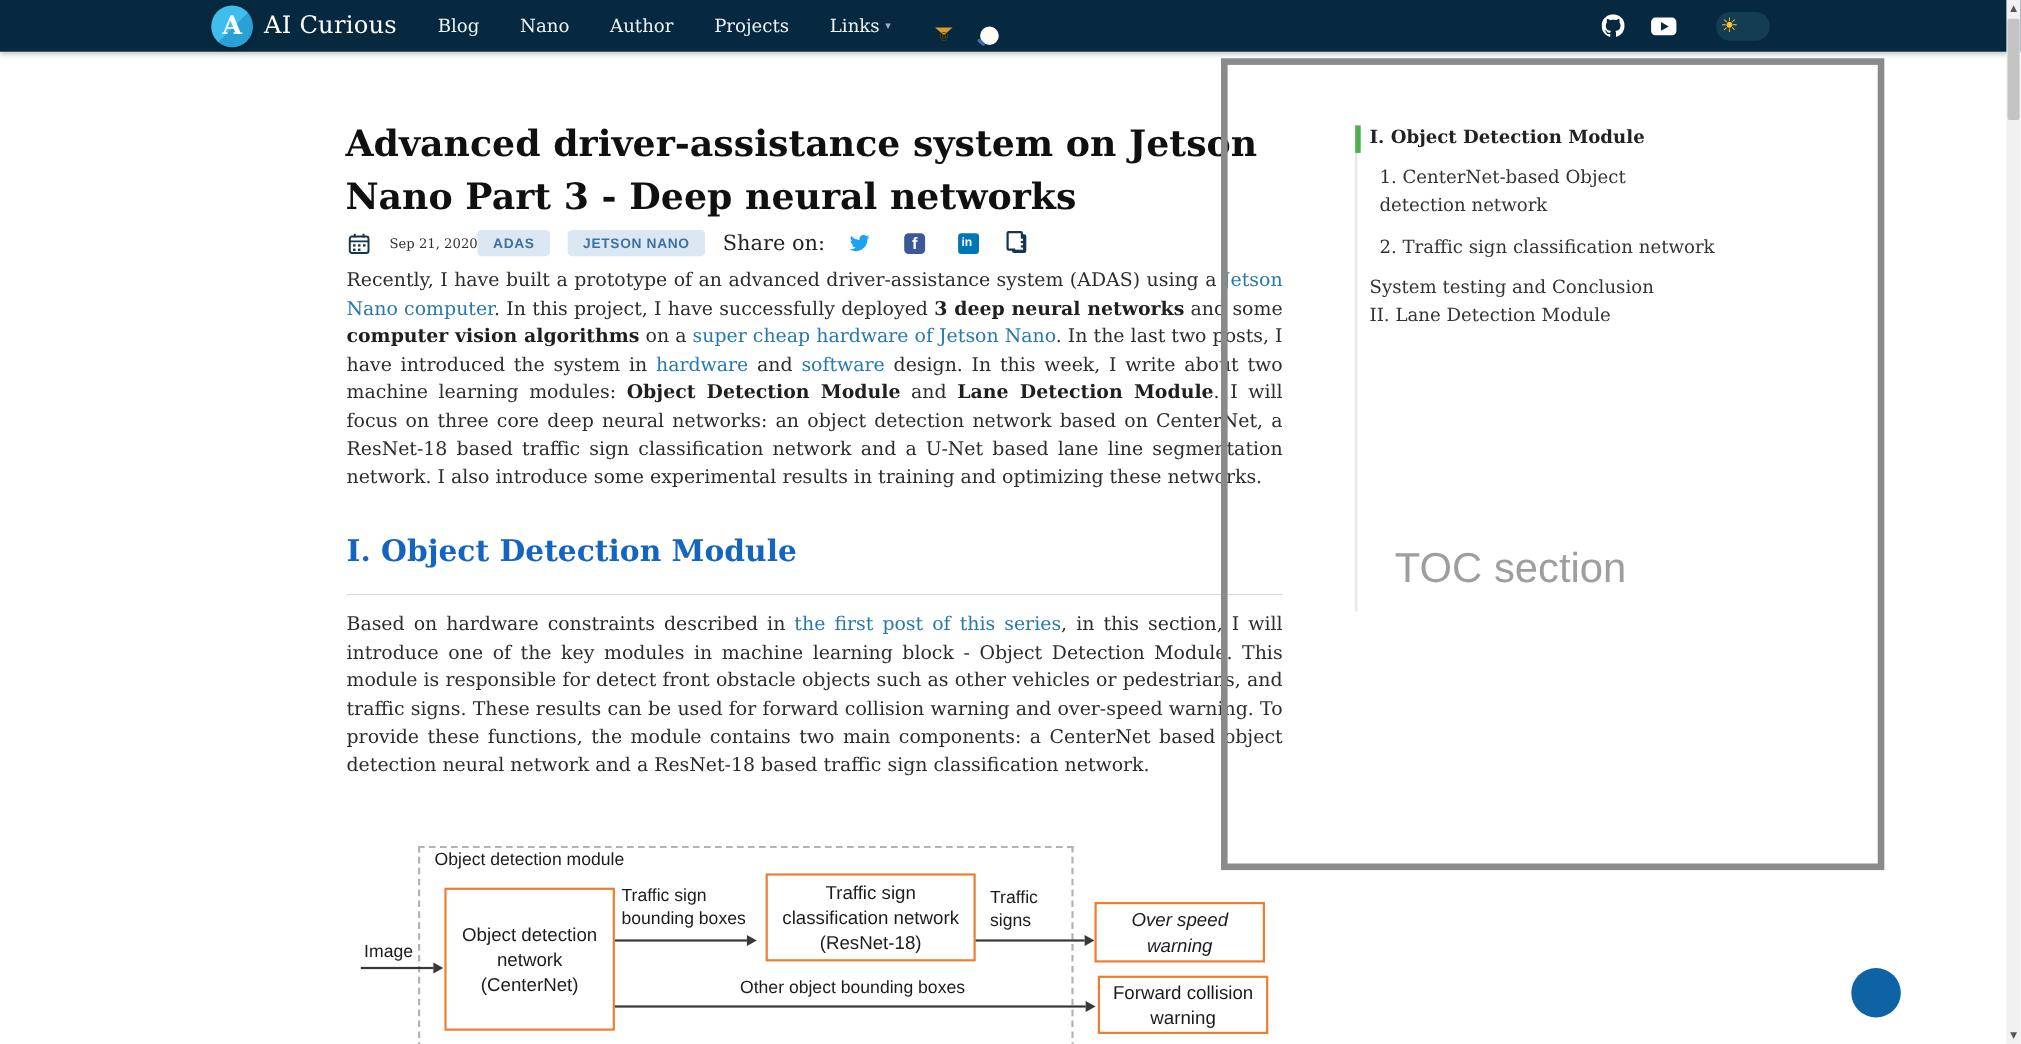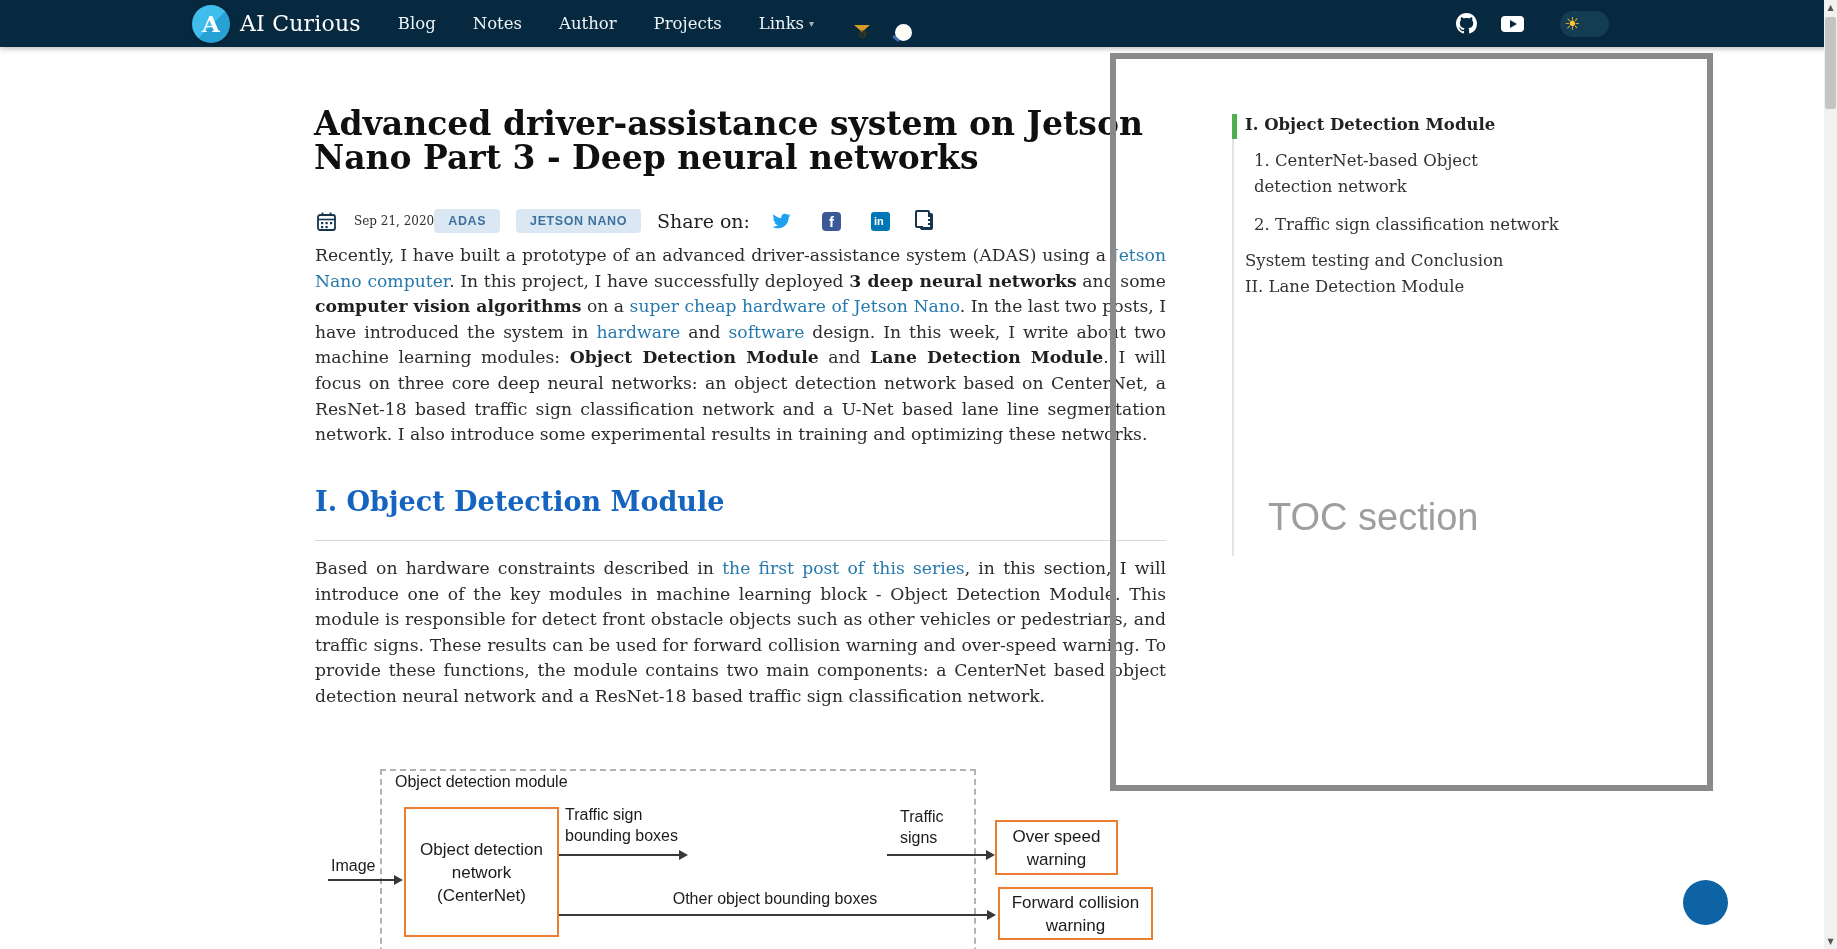--- a/index.html
+++ b/index.html
@@ -38,21 +38,21 @@
   .icon-search::after{content:"";position:absolute;left:2px;top:13px;width:8px;height:3px;background:#3f6fae;transform:rotate(40deg);border-radius:2px;}
   .nav-right{margin-left:auto;margin-right:228px;display:flex;align-items:center;}
   .gh{margin-right:24px;cursor:pointer;display:flex;}
   .yt{width:23px;height:16px;background:#fff;border-radius:4px;position:relative;margin-right:36px;cursor:pointer;}
   .yt::after{content:"";position:absolute;left:9px;top:4px;border-left:7px solid var(--navbar_bg);border-top:4px solid transparent;border-bottom:4px solid transparent;}
   .toggle{width:49px;height:26px;border-radius:13px;background:var(--toggle_bg);position:relative;cursor:pointer;}
   .sun{position:absolute;left:4px;top:1px;font-family:"DejaVu Sans",sans-serif;font-size:18px;line-height:24px;color:var(--sun_yellow);}
   
   .title{
     position:absolute;left:314px;top:85px;width:845px;
-    font-size:33px;line-height:34px;font-weight:600;color:#101010;
+    font-size:33px;line-height:48px;font-weight:600;color:#101010;
   }
   .meta-row{position:absolute;left:316px;top:206px;height:30px;display:flex;align-items:center;}
   .icon-cal{display:flex;margin-right:17px;}
   .date{font-size:12px;color:#2f2f2f;}
   .tag{
     font-family:"Liberation Sans","DejaVu Sans",sans-serif;
     background:var(--tag_bg);color:var(--tag_text);
     font-size:12.5px;font-weight:700;letter-spacing:.6px;
     padding:5px 14px;border-radius:4px;margin-right:16px;cursor:pointer;
   }
@@ -121,21 +121,21 @@
 </style>
 </head>
 <body>
 
 <nav class="navbar">
   <span class="logo">
       <span>A</span>
     </span>
   <span class="brand">AI Curious</span>
   <span class="nav-item">Blog</span>
-  <span class="nav-item">Notes</span>
+  <span class="nav-item">Nano</span>
   <span class="nav-item">Author</span>
   <span class="nav-item">Projects</span>
   <span class="nav-item nav-links">
     <span>Links</span>
     <span class="caret">▾</span>
   </span>
   <span class="nav-ico"><span class="icon-mail"></span></span>
   <span class="nav-ico"><span class="icon-search"></span></span>
   <span class="nav-right">
     <span class="gh">
@@ -196,23 +196,24 @@
 <p class="para" style="top:556px;">Based on hardware constraints described in <a class="lnk" href="#">the first post of this series</a>, in this section, I will introduce one of the key modules in machine learning block - Object Detection Module. This module is responsible for detect front obstacle objects such as other vehicles or pedestrians, and traffic signs. These results can be used for forward collision warning and over-speed warning. To provide these functions, the module contains two main components: a CenterNet based object detection neural network and a ResNet-18 based traffic sign classification network.</p>
 
 <div class="diagram">
   <div class="d-outer"></div>
   <div class="d-outer-label">Object detection module</div>
   <div class="d-label" style="left:6px;top:95px;">Image</div>
   <div class="arrow" style="left:3px;top:119px;width:66px;"></div>
   <div class="d-box" style="left:79px;top:47px;width:155px;height:130px;">Object detection network (CenterNet)</div>
   <div class="d-label" style="left:240px;top:44px;width:122px;">Traffic sign bounding boxes</div>
   <div class="arrow" style="left:234px;top:94px;width:120px;"></div>
+  <div class="d-box" style="left:371px;top:34px;width:191px;height:80px;">Traffic sign classification network (ResNet-18)</div>
   <div class="d-label" style="left:575px;top:46px;width:70px;">Traffic signs</div>
   <div class="arrow" style="left:562px;top:94px;width:99px;"></div>
-  <div class="d-box" style="left:670px;top:60px;width:123px;height:55px;">Over speed warning</div>
+  <div class="d-box" style="left:670px;top:60px;width:155px;height:55px;font-style:italic;">Over speed warning</div>
   <div class="d-label" style="left:340px;top:128px;width:220px;text-align:center;">Other object bounding boxes</div>
   <div class="arrow" style="left:234px;top:154px;width:428px;"></div>
   <div class="d-box" style="left:673px;top:127px;width:155px;height:53px;">Forward collision warning</div>
 </div>
 
 <div class="toc-line"></div>
 <div class="toc">
   <div class="toc-item toc-l1 toc-active">
     <span class="toc-bar"></span>
     <span>I. Object Detection Module</span>

